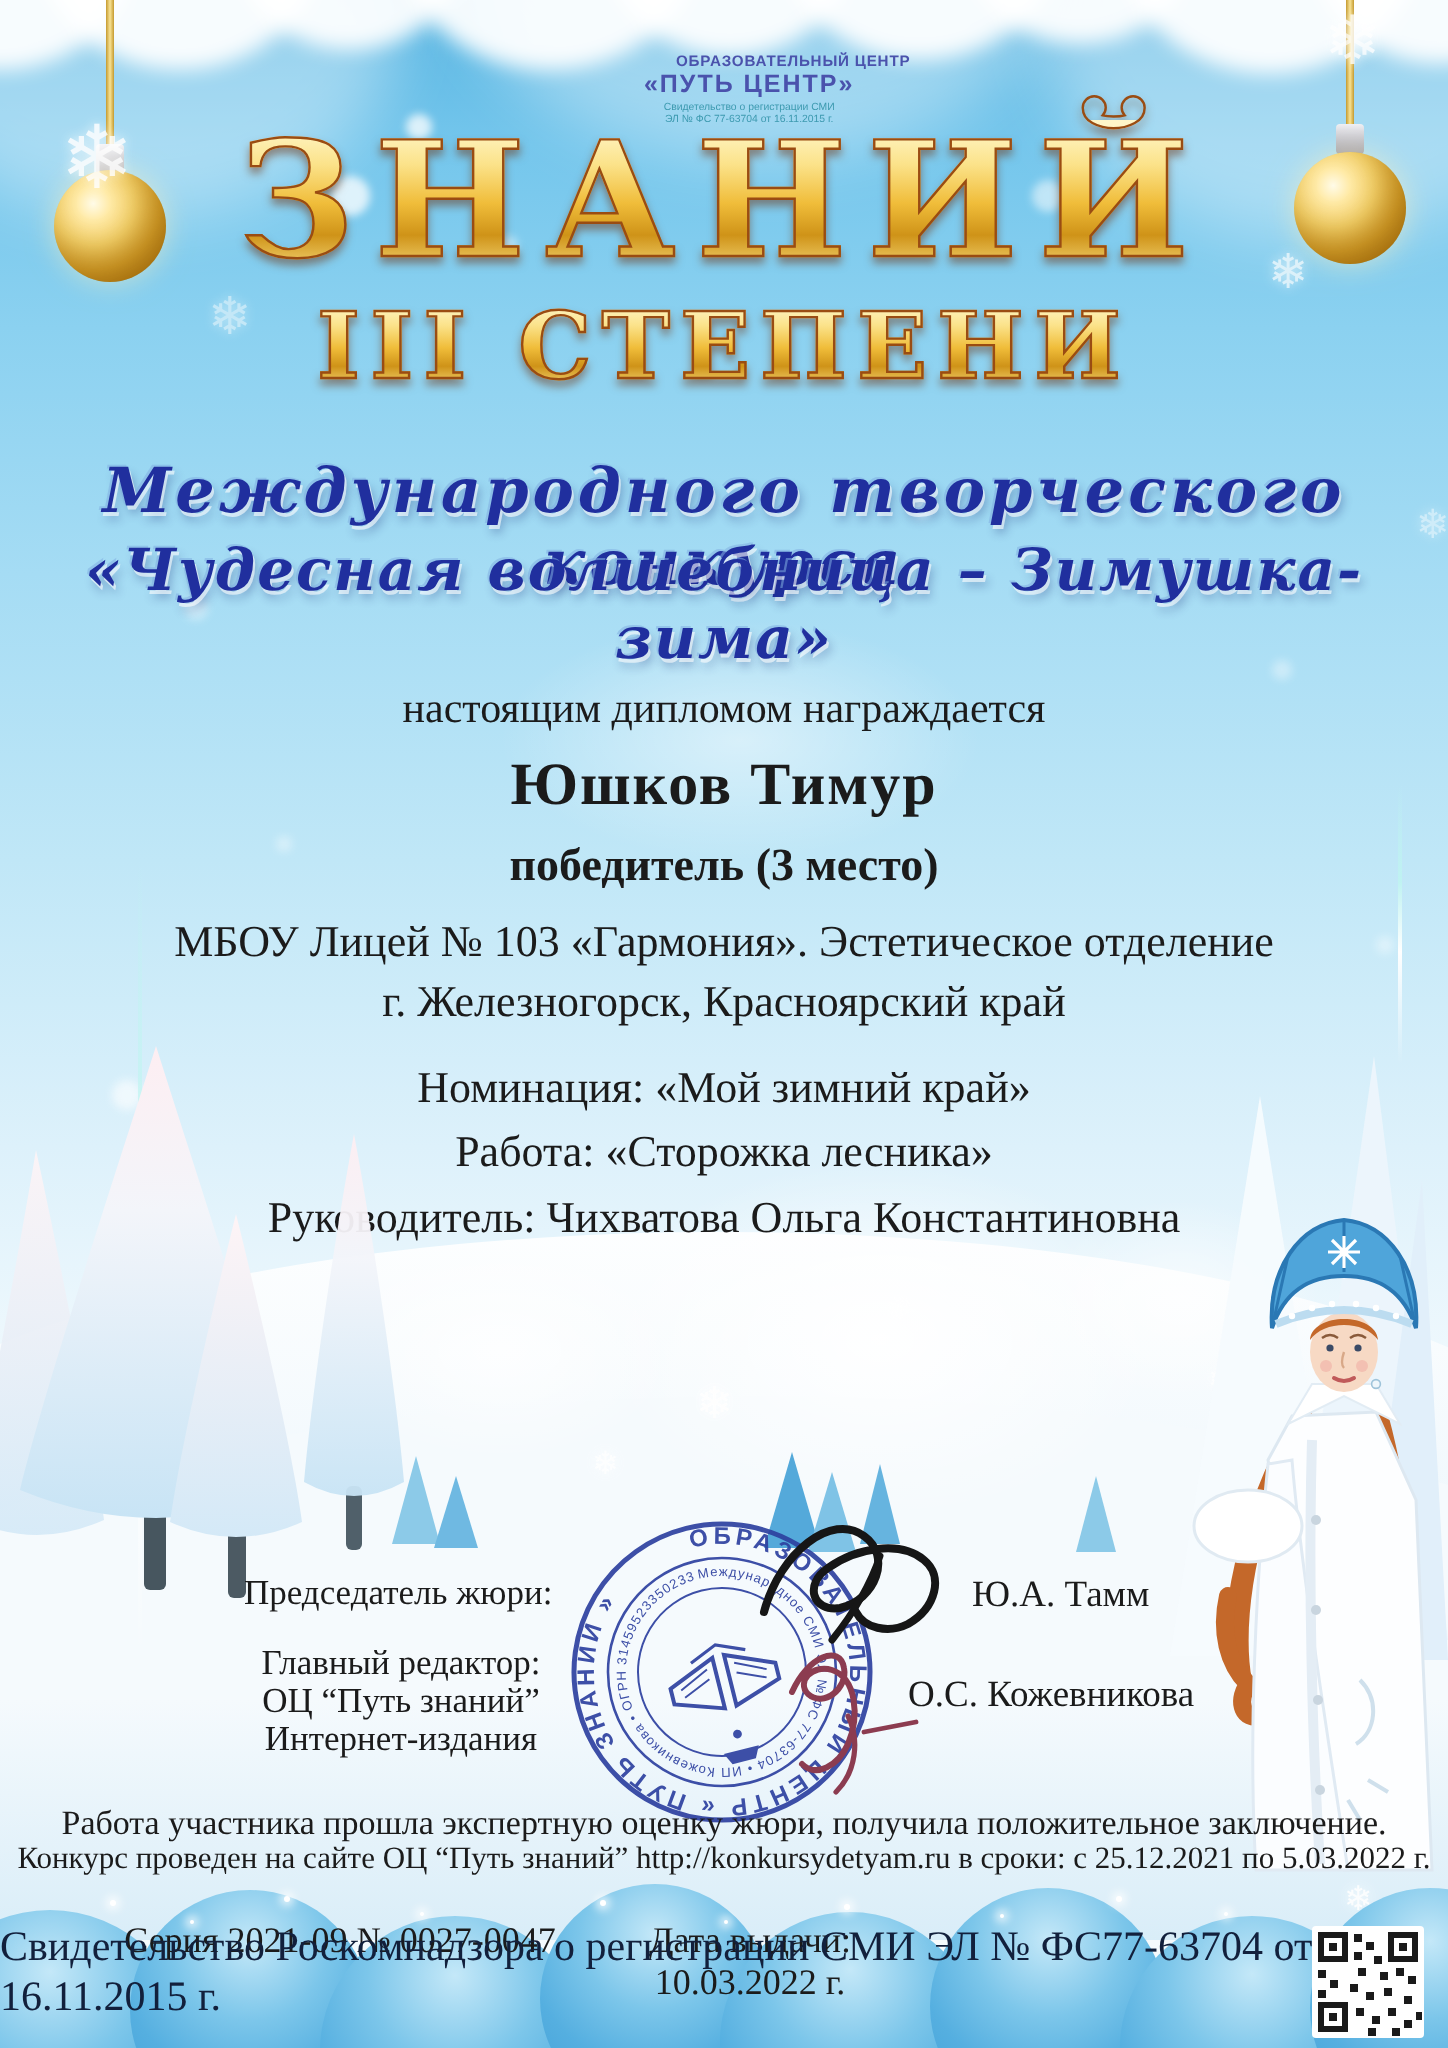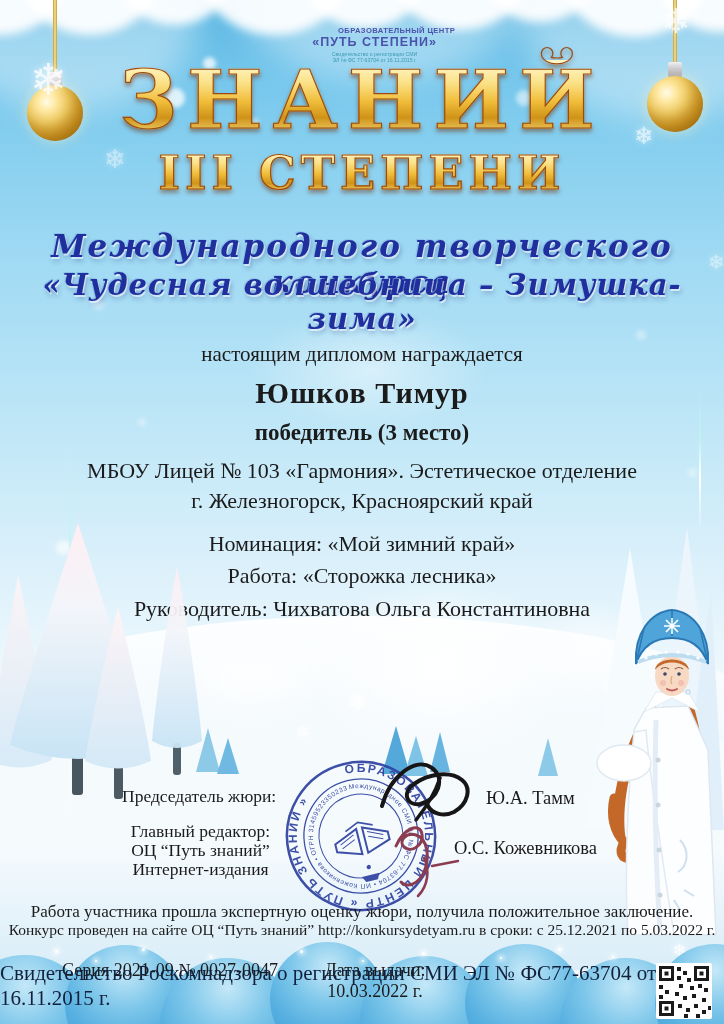--- a/index.html
+++ b/index.html
@@ -96,21 +96,21 @@
 
   <div class="abs" style="left:288px;top:20px;width:160px;height:52px;display:flex;gap:6px;">
     <svg width="46" height="50" viewBox="0 0 46 50">
       <circle cx="23" cy="11" r="7.5" fill="#2dbfa3"></circle>
       <path d="M4 22 L22 15 L22 46 L4 39 Z" fill="#5a61b8"></path>
       <path d="M42 22 L24 15 L24 46 L42 39 Z" fill="#474fa8"></path>
       <path d="M4 22 L22 15 M42 22 L24 15" stroke="#c9d0f0" stroke-width="1.5" fill="none"></path>
     </svg>
     <div style="display:flex;flex-direction:column;align-items:center;padding-top:6px;">
       <div style="font-family:'Liberation Sans',sans-serif;font-weight:bold;font-size:7.6px;letter-spacing:.4px;color:#4a52ac;white-space:nowrap;margin-left:44px;">ОБРАЗОВАТЕЛЬНЫЙ ЦЕНТР</div>
-      <div style="font-family:'Liberation Sans',sans-serif;font-weight:bold;font-size:12.5px;letter-spacing:1px;color:#4a52ac;white-space:nowrap;">«ПУТЬ СТЕПЕНИ»</div>
+      <div style="font-family:'Liberation Sans',sans-serif;font-weight:bold;font-size:12.5px;letter-spacing:1px;color:#4a52ac;white-space:nowrap;">«ПУТЬ ЦЕНТР»</div>
       <div style="font-family:'Liberation Sans',sans-serif;font-size:5.2px;color:#3d9ab0;margin-top:2px;white-space:nowrap;">Свидетельство о регистрации СМИ</div>
       <div style="font-family:'Liberation Sans',sans-serif;font-size:5.2px;color:#3d9ab0;white-space:nowrap;">ЭЛ № ФС 77-63704 от 16.11.2015 г.</div>
     </div>
   </div>
 
   <div class="abs ctr gold" style="top:60px;font-size:80px;letter-spacing:10px;line-height:1;">ЗНАНИЙ</div>
   <div class="abs ctr script-blue" style="top:228px;font-size:31px;letter-spacing:2px;">Международного творческого конкурса</div>
 
   <div class="abs ctr gold" style="top:150px;font-size:46px;letter-spacing:5px;line-height:1;">III СТЕПЕНИ</div>
   <div class="abs ctr script-blue" style="top:268px;font-size:29px;letter-spacing:1px;">«Чудесная волшебница – Зимушка-зима»</div>

